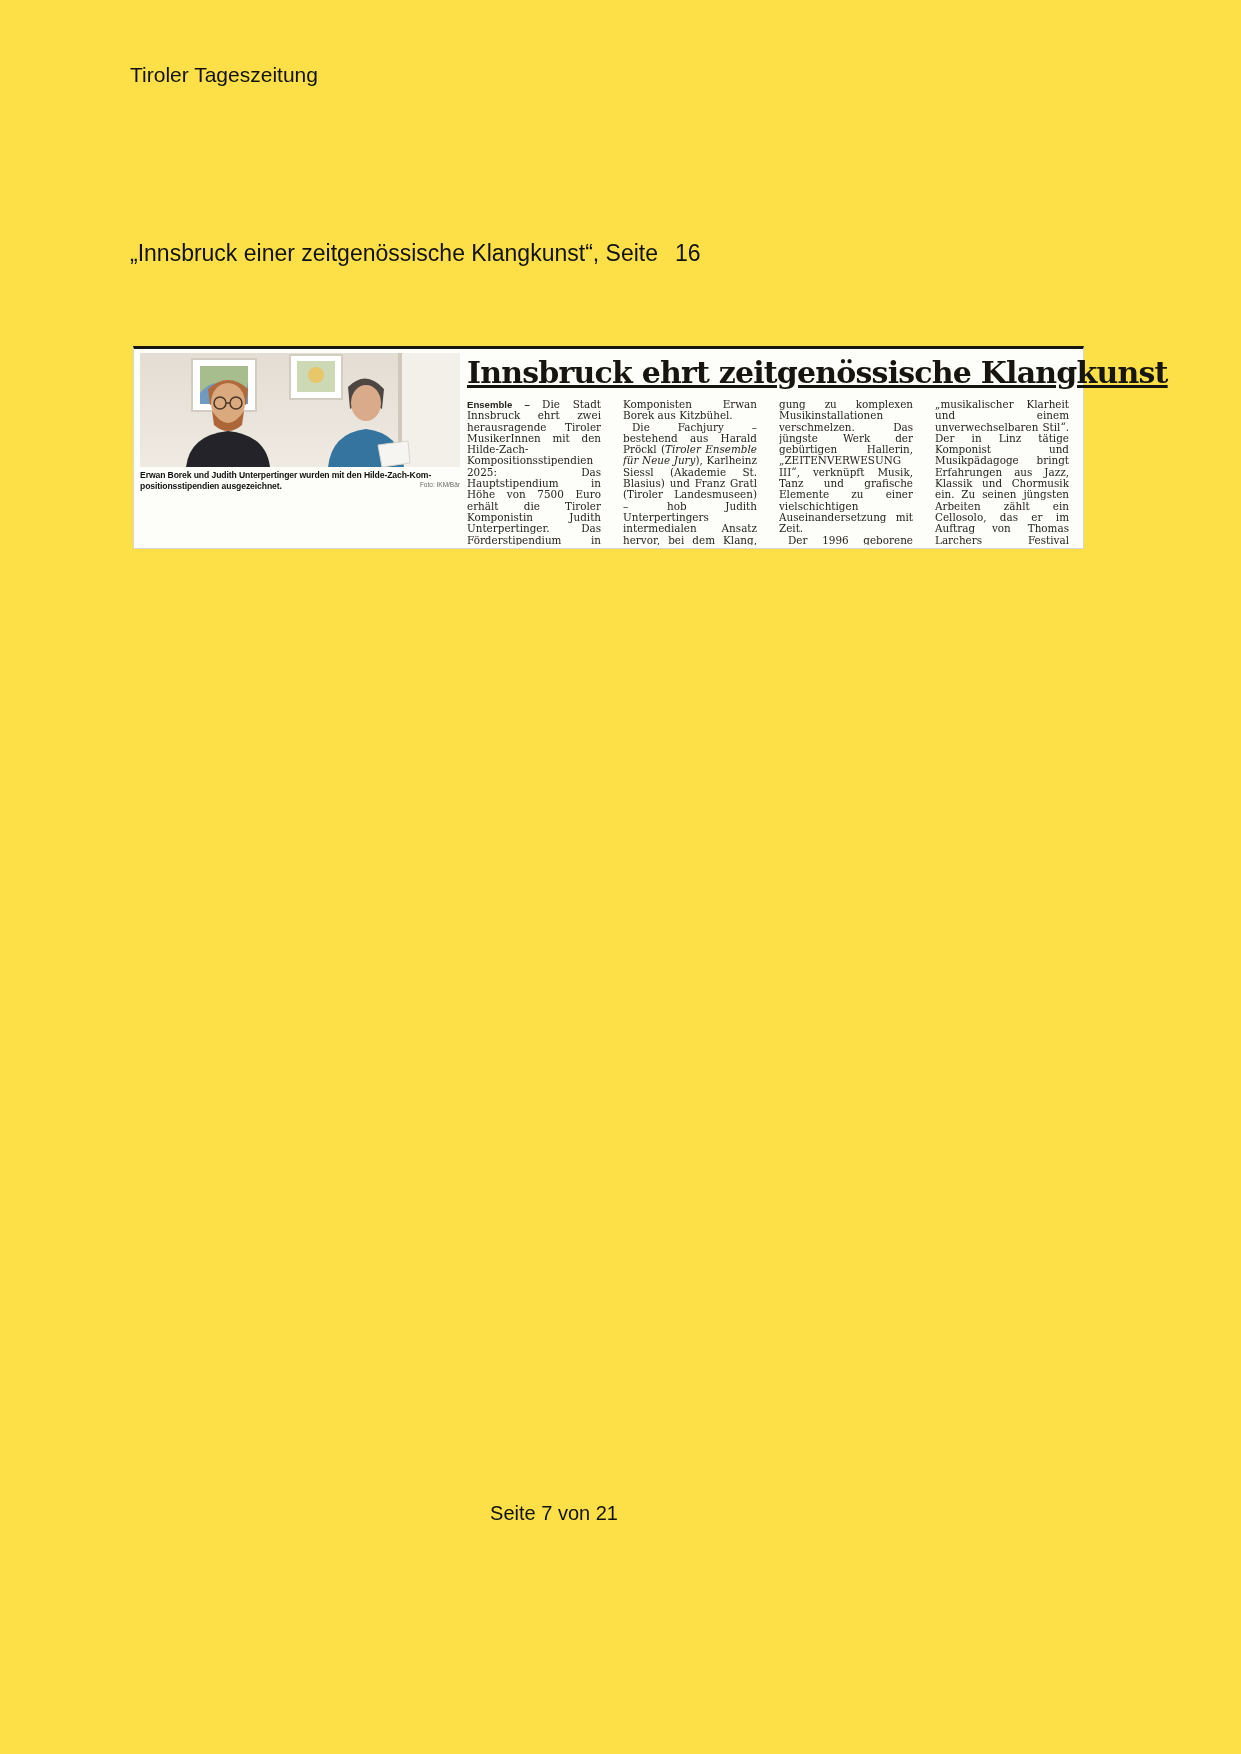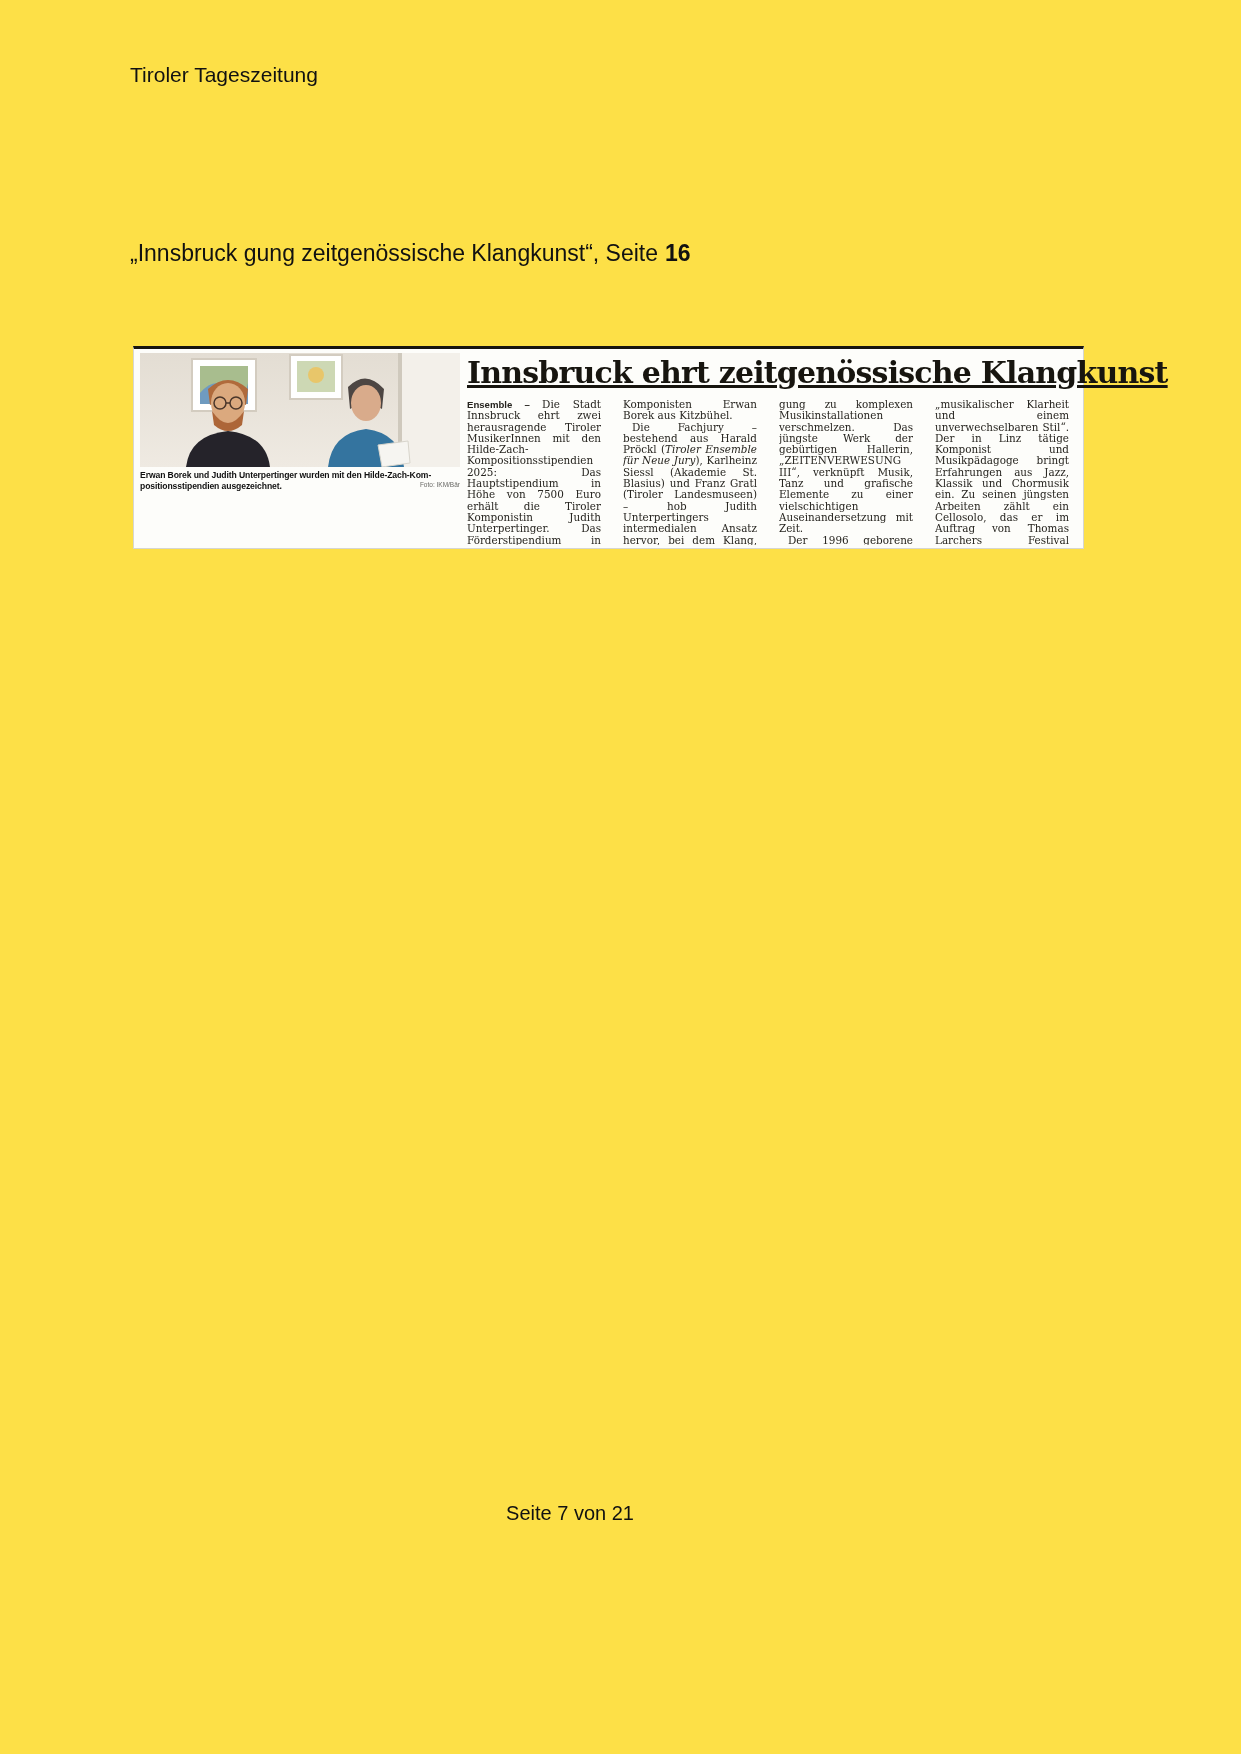--- a/index.html
+++ b/index.html
@@ -3,21 +3,21 @@
 <meta charset="utf-8">
 <style>
   html,body{margin:0;padding:0;background:#ffffff;}
   .page{position:relative;width:1241px;height:1754px;background:#fde047;overflow:hidden;
         font-family:"Liberation Sans",sans-serif;color:#1a1a1a;padding-left:15px;}
 
   .pub-name{position:absolute;left:130px;top:63px;font-size:21px;color:#111;}
 
   .doc-headline{position:absolute;left:130px;top:240px;font-size:23px;color:#111;white-space:nowrap;}
   .doc-headline .b{font-weight:400;}
-  .doc-headline .num{margin-left:7px;font-weight:bold;}
+  .doc-headline .num{margin-left:17px;}
 
   
   .clipping{position:absolute;left:133px;top:346px;width:951px;height:203px;
             background:#fdfdfa;border:1px solid #d6d6d0;border-top:3px solid #17150f;
             box-sizing:border-box;}
 
   .clip-photo{position:absolute;left:6px;top:4px;width:320px;height:114px;overflow:hidden;background:#e9e4dc;}
   .clip-photo svg{display:block;width:100%;height:100%;}
 
   .clip-caption{position:absolute;left:6px;top:121px;width:320px;
@@ -33,31 +33,31 @@
   .cols{position:absolute;left:333px;top:50px;width:602px;height:146px;
         display:flex;gap:22px;}
   .col{flex:1 1 0;font-family:"DejaVu Serif","Liberation Serif",serif;
        font-size:10.4px;line-height:11.3px;color:#26241f;text-align:justify;
        overflow:hidden;}
   .col p{margin:0;}
   .col p.indent{text-indent:9px;}
   .seg-bold{font-family:"Liberation Sans",sans-serif;font-weight:700;font-size:9.6px;}
   .seg-italic{font-style:italic;}
 
-  .footer-text{position:absolute;left:16px;top:1502px;width:1108px;text-align:center;
+  .footer-text{position:absolute;left:0;top:1502px;width:1108px;text-align:center;
                font-size:20px;color:#111;}
 </style>
 </head>
 <body>
 
 <div class="page">
 
   <div class="pub-name">Tiroler Tageszeitung</div>
 
-  <div class="doc-headline"><span>„Innsbruck gung zeitgenössische Klangkunst</span><span class="b">“, Seite</span><span class="num">16</span></div>
+  <div class="doc-headline"><span>„Innsbruck einer zeitgenössische Klangkunst</span><span class="b">“, Seite</span><span class="num">16</span></div>
 
   <div class="clipping">
 
     <div class="clip-photo">
       <svg viewBox="0 0 320 114" preserveAspectRatio="none">
         <defs>
           <linearGradient id="wall" x1="0" y1="0" x2="0" y2="1">
             <stop offset="0" stop-color="#e3ddd3"></stop>
             <stop offset="1" stop-color="#efeae2"></stop>
           </linearGradient>

